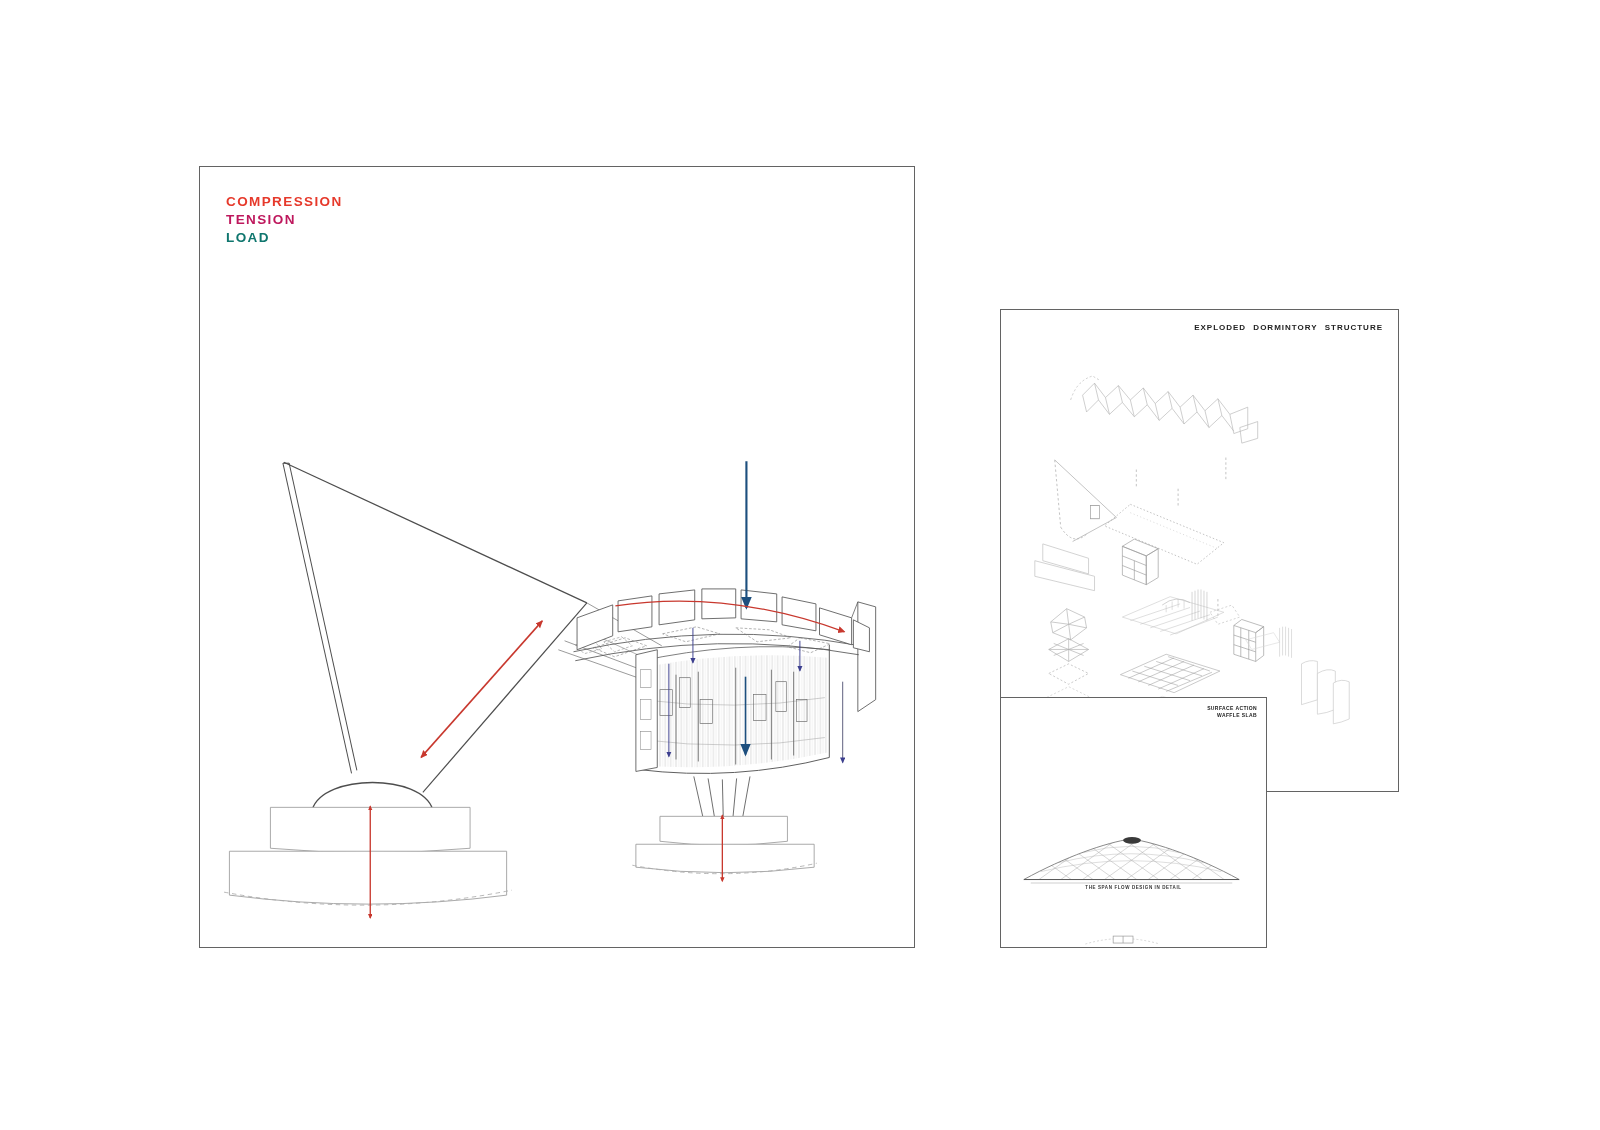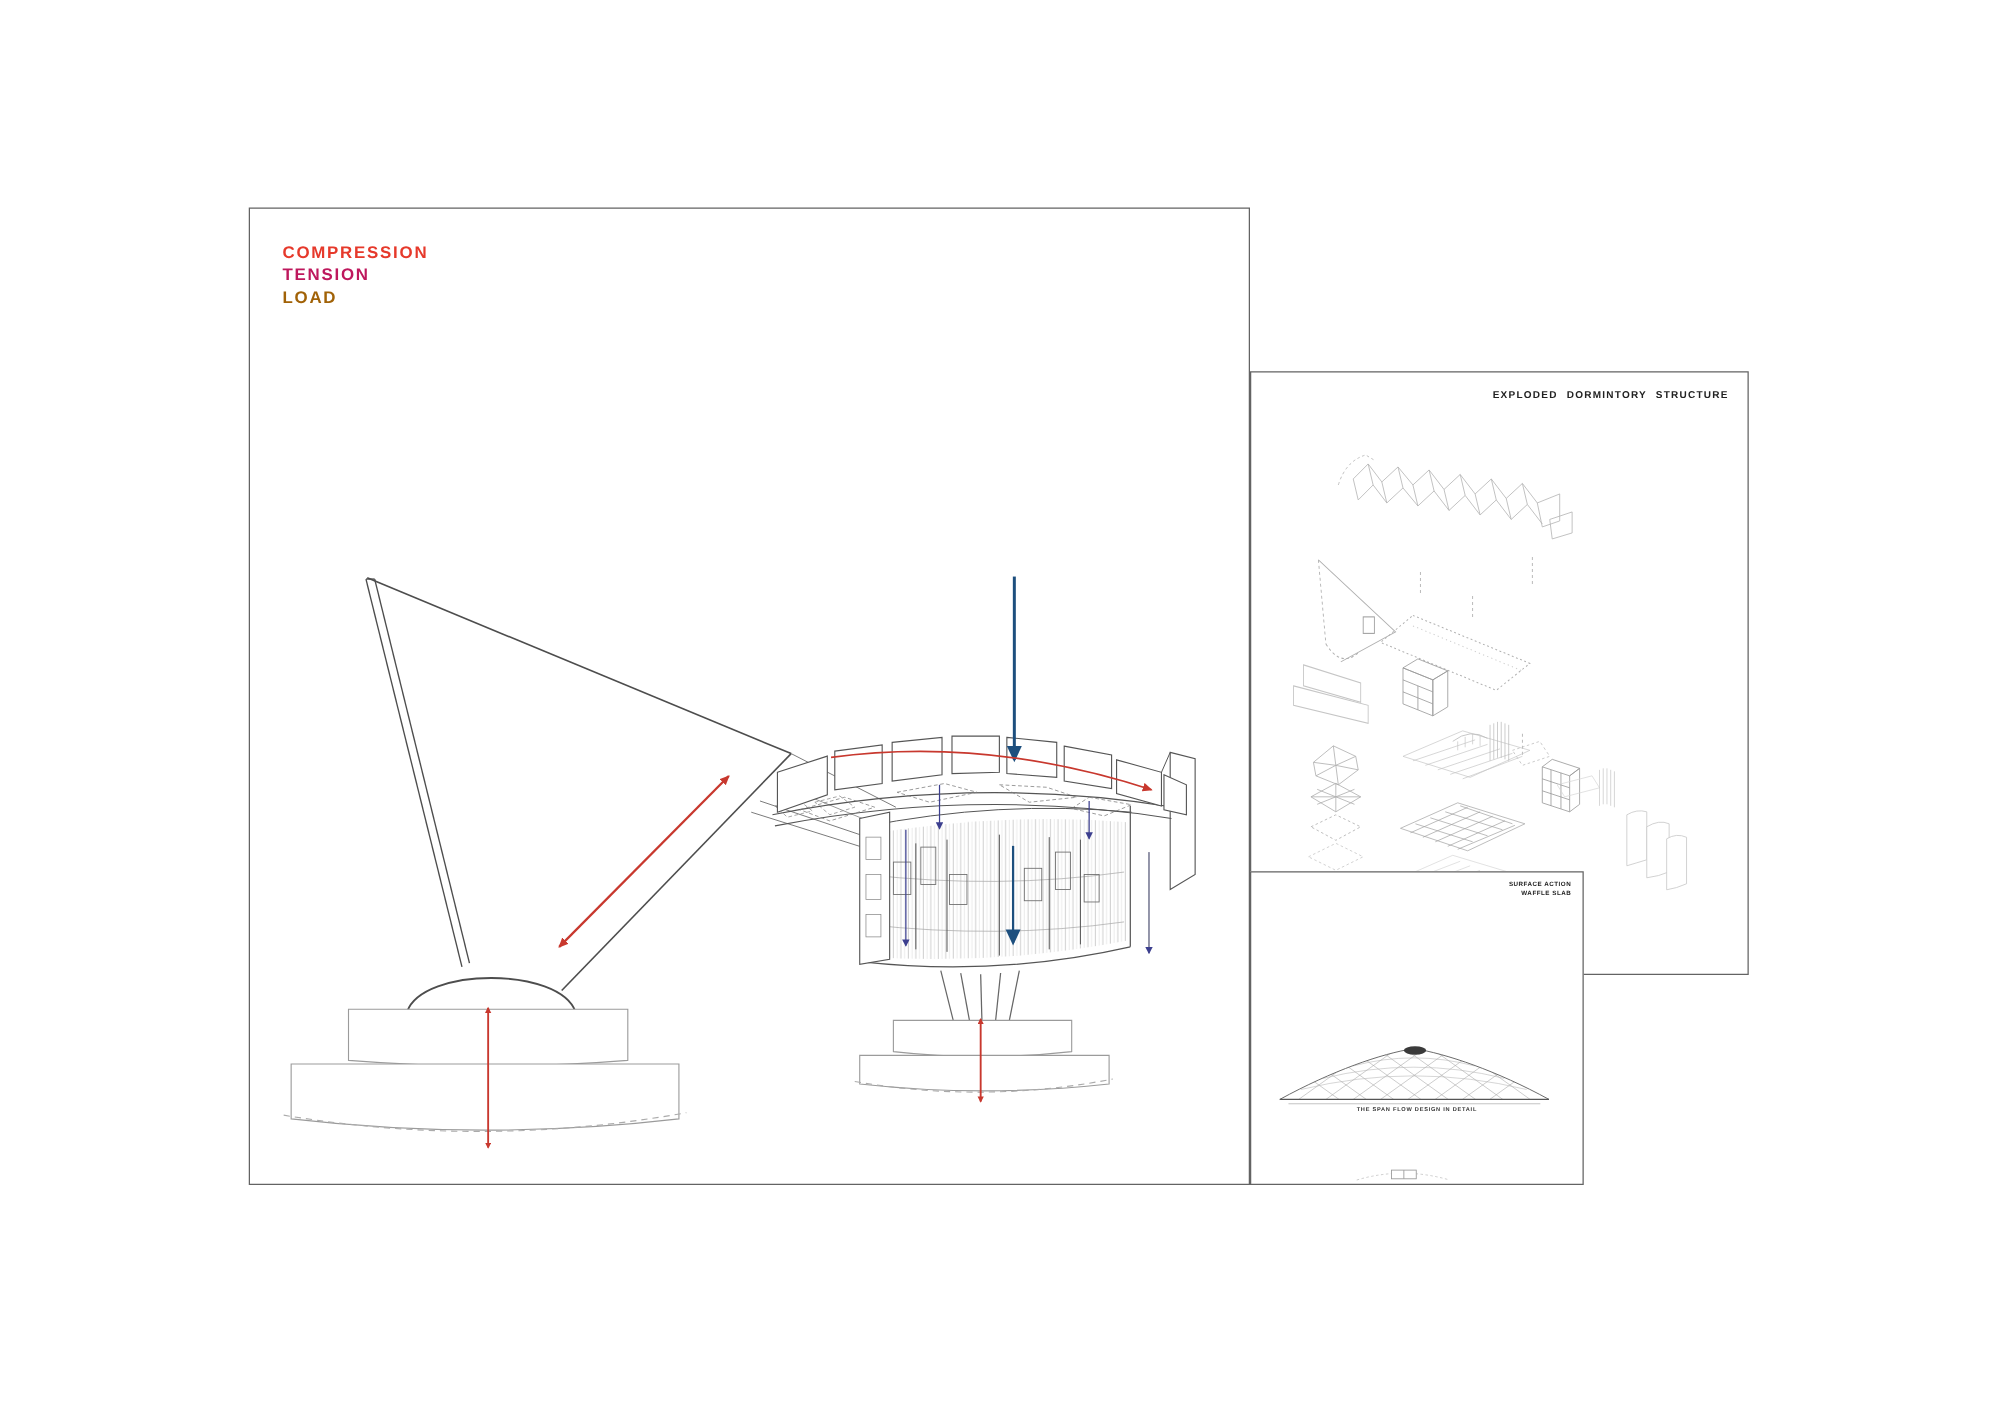--- a/index.html
+++ b/index.html
@@ -3,29 +3,29 @@
 <meta charset="utf-8">
 <style>
   html,body{margin:0;padding:0;}
   body{
     width:1600px;height:1130px;position:relative;background:#ffffff;
     font-family:"Liberation Sans", sans-serif;
   }
   .panel{position:absolute;background:#fff;border:1px solid #636363;box-sizing:border-box;}
   .panel svg{position:absolute;left:0;top:0;width:100%;height:100%;}
 
-  #main-panel{left:199px;top:166px;width:801px;height:782px;border-width:1.5px;}
-  #exploded-panel{left:1000px;top:297px;width:399px;height:483px;}
+  #main-panel{left:199px;top:166px;width:716px;height:782px;border-width:1.5px;}
+  #exploded-panel{left:1000px;top:309px;width:399px;height:483px;}
   #waffle-panel{left:1000px;top:697px;width:267px;height:251px;}
 
   .legend{position:absolute;left:26px;top:26px;z-index:5;font-weight:bold;
           font-size:13.5px;letter-spacing:1.4px;line-height:18px;}
   .c-compression{color:#e6392b;}
   .c-tension{color:#be185d;}
-  .c-load{color:#a16207;}
+  .c-load{color:#0f766e;}
 
   .exploded-title{position:absolute;top:13px;right:15px;z-index:5;color:#222;
      font-size:8px;font-weight:bold;letter-spacing:1px;word-spacing:4px;}
 
   .waffle-caption{position:absolute;top:7px;right:9px;z-index:5;text-align:right;
      font-size:5px;font-weight:bold;letter-spacing:.4px;line-height:7px;color:#222;}
   .waffle-footnote{position:absolute;top:187px;left:0;width:100%;z-index:5;text-align:center;
      font-size:4.5px;font-weight:bold;letter-spacing:.6px;color:#333;}
 </style>
 </head>

